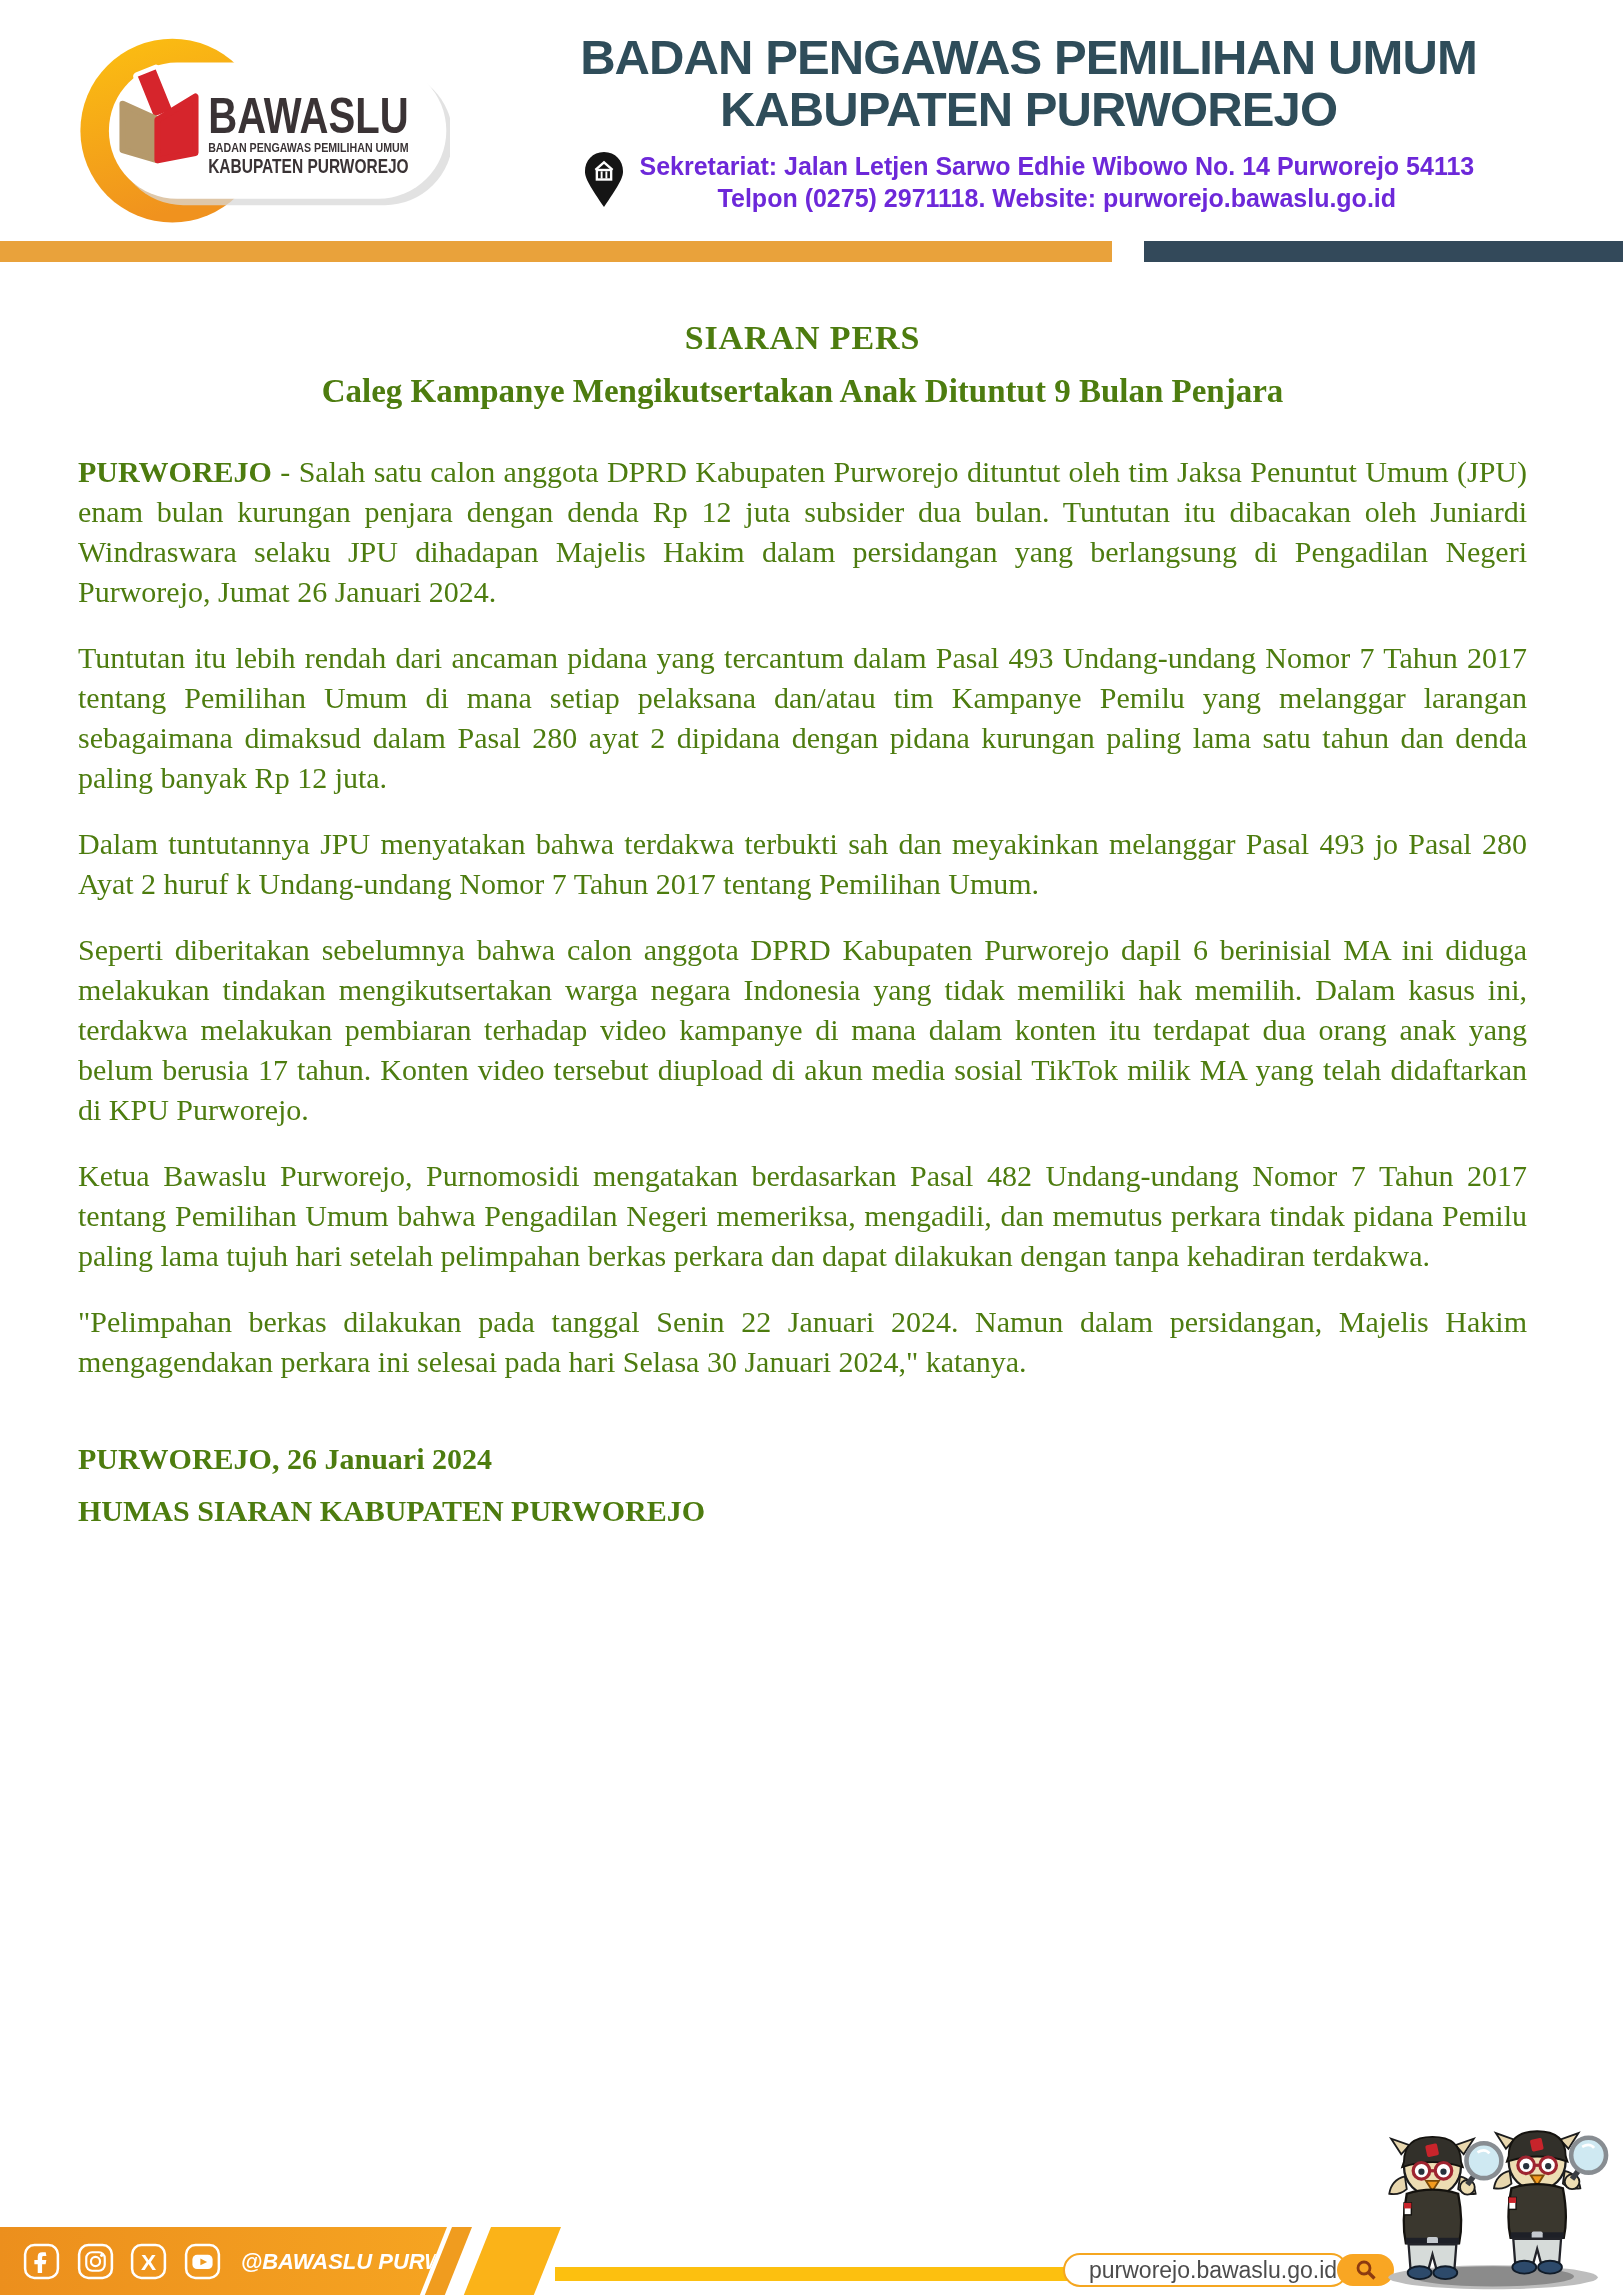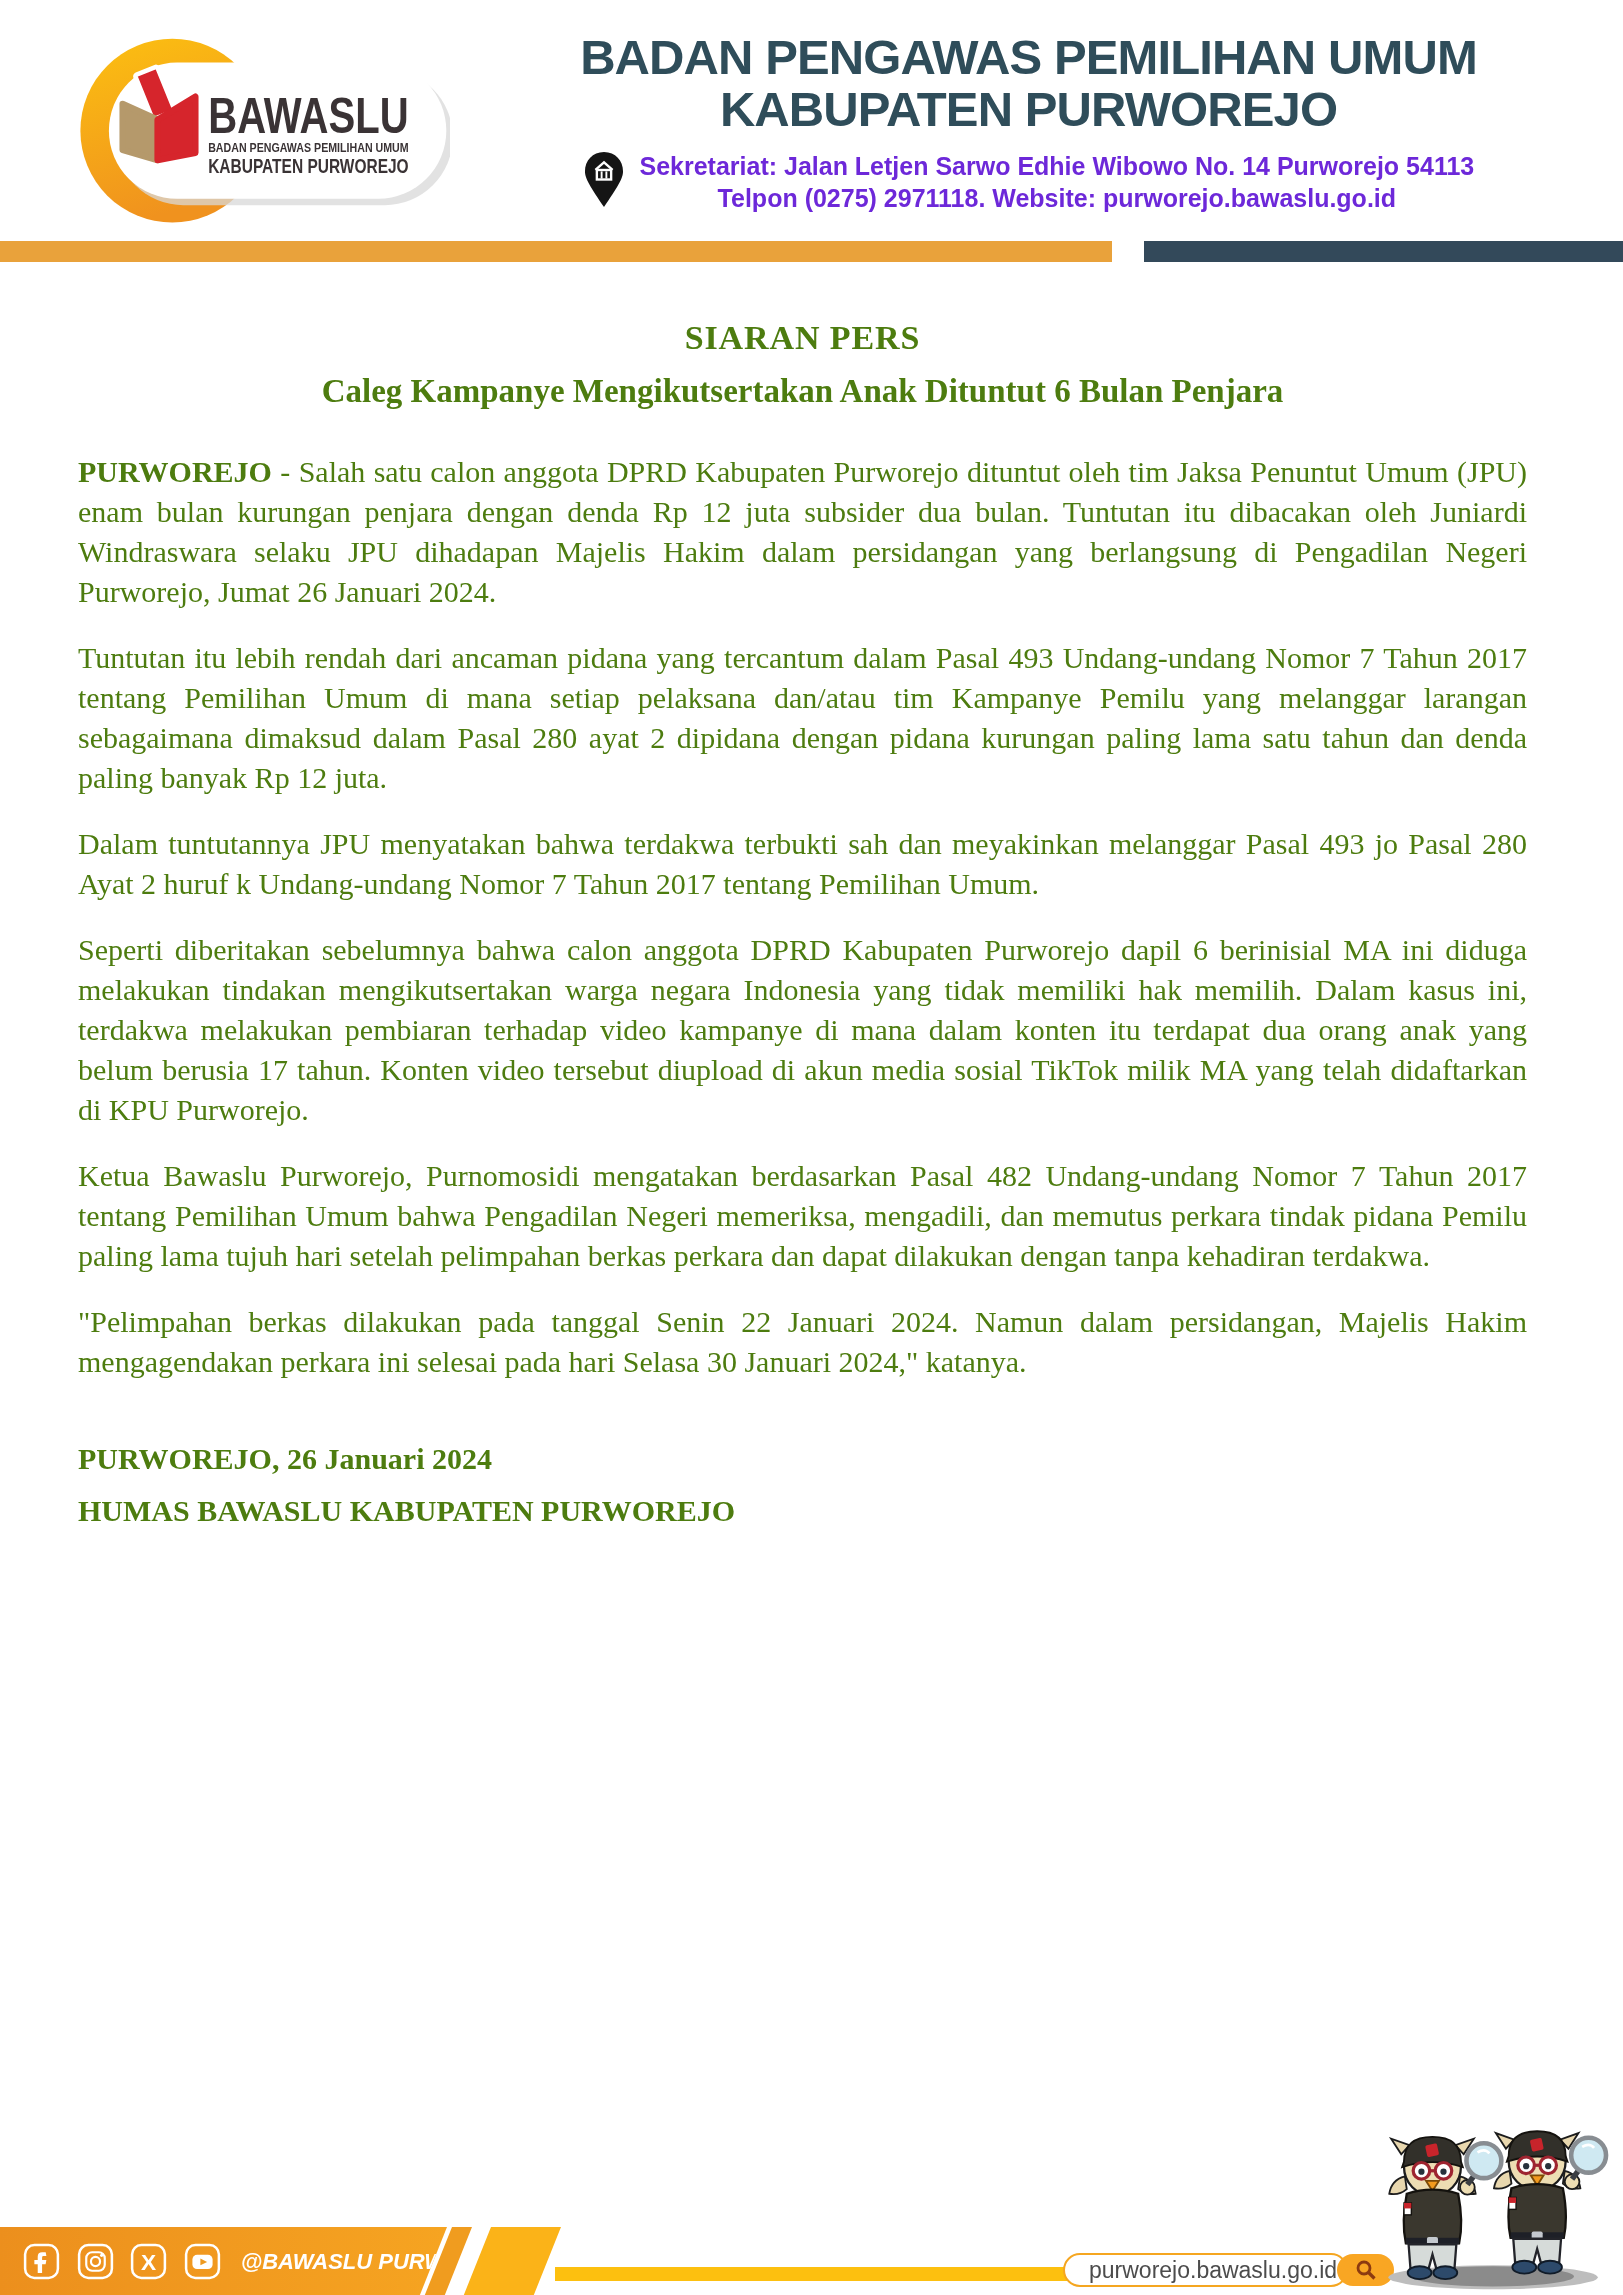--- a/index.html
+++ b/index.html
@@ -92,34 +92,34 @@
         <div>Telpon (0275) 2971118. Website: purworejo.bawaslu.go.id</div>
       </div>
     </div>
   </div>
 
   <div class="bar bar-orange"></div>
   <div class="bar bar-teal"></div>
 
   <div class="content">
     <div class="doc-title">SIARAN PERS</div>
-    <div class="doc-subtitle">Caleg Kampanye Mengikutsertakan Anak Dituntut 6 Bulan Penjara</div>
+    <div class="doc-subtitle">Caleg Kampanye Mengikutsertakan Anak Dituntut 9 Bulan Penjara</div>
 
     <div class="paragraphs">
       <p><span class="lead">PURWOREJO</span><span> - Salah satu calon anggota DPRD Kabupaten Purworejo dituntut oleh tim Jaksa Penuntut Umum (JPU) enam bulan kurungan penjara dengan denda Rp 12 juta subsider dua bulan. Tuntutan itu dibacakan oleh Juniardi Windraswara selaku JPU dihadapan Majelis Hakim dalam persidangan yang berlangsung di Pengadilan Negeri Purworejo, Jumat 26 Januari 2024.</span></p>
       <p>Tuntutan itu lebih rendah dari ancaman pidana yang tercantum dalam Pasal 493 Undang-undang Nomor 7 Tahun 2017 tentang Pemilihan Umum di mana setiap pelaksana dan/atau tim Kampanye Pemilu yang melanggar larangan sebagaimana dimaksud dalam Pasal 280 ayat 2 dipidana dengan pidana kurungan paling lama satu tahun dan denda paling banyak Rp 12 juta.</p>
       <p>Dalam tuntutannya JPU menyatakan bahwa terdakwa terbukti sah dan meyakinkan melanggar Pasal 493 jo Pasal 280 Ayat 2 huruf k Undang-undang Nomor 7 Tahun 2017 tentang Pemilihan Umum.</p>
       <p>Seperti diberitakan sebelumnya bahwa calon anggota DPRD Kabupaten Purworejo dapil 6 berinisial MA ini diduga melakukan tindakan mengikutsertakan warga negara Indonesia yang tidak memiliki hak memilih. Dalam kasus ini, terdakwa melakukan pembiaran terhadap video kampanye di mana dalam konten itu terdapat dua orang anak yang belum berusia 17 tahun. Konten video tersebut diupload di akun media sosial TikTok milik MA yang telah didaftarkan di KPU Purworejo.</p>
       <p>Ketua Bawaslu Purworejo, Purnomosidi mengatakan berdasarkan Pasal 482 Undang-undang Nomor 7 Tahun 2017 tentang Pemilihan Umum bahwa Pengadilan Negeri memeriksa, mengadili, dan memutus perkara tindak pidana Pemilu paling lama tujuh hari setelah pelimpahan berkas perkara dan dapat dilakukan dengan tanpa kehadiran terdakwa.</p>
       <p>"Pelimpahan berkas dilakukan pada tanggal Senin 22 Januari 2024. Namun dalam persidangan, Majelis Hakim mengagendakan perkara ini selesai pada hari Selasa 30 Januari 2024," katanya.</p>
     </div>
 
     <div class="closing">
       <div>PURWOREJO, 26 Januari 2024</div>
-      <div>HUMAS BAWASLU KABUPATEN PURWOREJO</div>
+      <div>HUMAS SIARAN KABUPATEN PURWOREJO</div>
     </div>
   </div>
 
   <div class="social-banner">
     <svg class="social-icon" viewBox="0 0 44 44">
       <rect x="2.5" y="2.5" width="39" height="39" rx="11" fill="none" stroke="#ffffff" stroke-width="3"></rect>
       <path d="M27,11 h-4.2 q-5.3,0 -5.3,5.3 v4 h-4 v5 h4 v10.5 h5.2 v-10.5 h4.2 l0.9,-5 h-5.1 v-3.2 q0,-1.6 1.6,-1.6 h3.5 Z" fill="#ffffff"></path>
     </svg>
     <svg class="social-icon" viewBox="0 0 44 44">
       <rect x="2.5" y="2.5" width="39" height="39" rx="11" fill="none" stroke="#ffffff" stroke-width="3"></rect>

